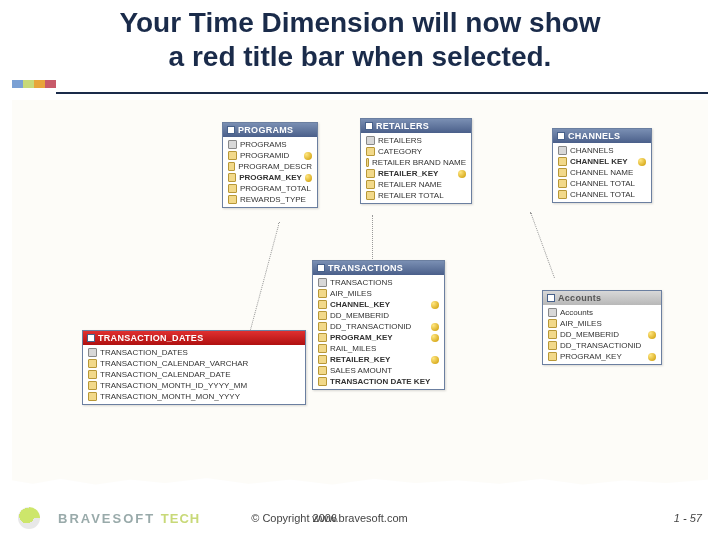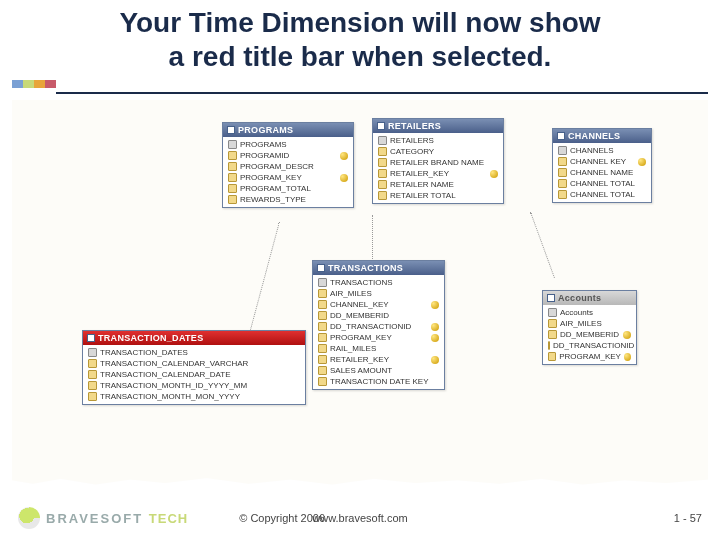--- a/index.html
+++ b/index.html
@@ -76,21 +76,21 @@
   }
   .win ul { list-style:none; margin:0; padding:2px 3px; }
   .win li {
     padding: 1px 2px;
     color:#333;
     white-space:nowrap;
     display:flex;
     align-items:center;
     gap:3px;
   }
-  .win li.b { font-weight:normal;align-items:center; }
+  .win li.b { font-weight:bold;align-items:center; }
   .ico {
     width:9px;height:9px;display:inline-block;
     background:#f2d98a;border:1px solid #b89838;
     border-radius:1px;
   }
   .ico.parent { background:#d8d8d8; border-color:#888; }
   .key {
     width:8px;height:8px;display:inline-block;
     background:radial-gradient(circle at 30% 30%, #ffe680, #cc9900);
     border-radius:50%;
@@ -105,31 +105,31 @@
     bottom: 0;
     left: 0; right:0;
     height: 44px;
     display:flex;
     align-items:center;
     font-size: 11px;
     color:#444;
     padding: 0 18px;
   }
   .logo {
-    display:flex; align-items:center; gap:6px;
+    display:flex; align-items:center; gap:18px;
     color:#9aa; font-size:13px; letter-spacing:2px; font-weight:600;
   }
   .logo .swirl {
     width:22px; height:22px; border-radius:50%;
     background: radial-gradient(circle at 40% 40%, #cde66b 0 40%, transparent 41%),
                 conic-gradient(#cde66b 0 25%, #e8e8e8 25% 100%);
   }
   .footer .copy { margin-left: 51px; }
   .footer .url  { position:absolute; left:50%; transform:translateX(-50%); }
-  .footer .page { margin-left:auto; }
+  .footer .page { margin-left:auto;font-style:italic; }
   .torn {
     position:absolute;
     left:0; right:0; bottom:0; height:14px;
     background:#fff;
     clip-path: polygon(0 100%, 0 30%, 3% 55%, 7% 20%, 12% 60%, 17% 25%, 22% 50%, 28% 15%, 34% 55%, 40% 25%, 46% 60%, 52% 20%, 58% 50%, 64% 30%, 70% 55%, 76% 20%, 82% 60%, 88% 30%, 94% 50%, 100% 25%, 100% 100%);
     filter: drop-shadow(0 -1px 1px rgba(0,0,0,.2));
   }
 </style>
 </head>
 <body>
@@ -146,21 +146,21 @@
     <span id="ac3" style="background: rgb(200, 90, 106);"></span>
 </div>
 <div class="hr-line"></div>
 
 <div class="canvas">
 
   <div class="connector" style="top:115px;left:360px;height:50px"></div>
   <div class="connector" style="top:120px;left:250px;height:130px;transform:rotate(15deg)"></div>
   <div class="connector" style="top:110px;left:530px;height:70px;transform:rotate(-20deg)"></div>
 
-  <div class="win" id="win-programs" style="top:22px;left:210px;width:132px">
+  <div class="win" id="win-programs" style="top:22px;left:210px;width:96px">
     <div class="hdr">
         <span class="sq"></span>
         <span>PROGRAMS</span>
       </div>
     <ul>
         <li>
           <span class="ico parent"></span>
           <span>PROGRAMS</span>
         </li>
         <li>
@@ -181,21 +181,21 @@
           <span class="ico"></span>
           <span>PROGRAM_TOTAL</span>
         </li>
         <li>
           <span class="ico"></span>
           <span>REWARDS_TYPE</span>
         </li>
       </ul>
   </div>
 
-  <div class="win" id="win-retailers" style="top:18px;left:360px;width:132px">
+  <div class="win" id="win-retailers" style="top:18px;left:348px;width:112px">
     <div class="hdr">
         <span class="sq"></span>
         <span>RETAILERS</span>
       </div>
     <ul>
         <li>
           <span class="ico parent"></span>
           <span>RETAILERS</span>
         </li>
         <li>
@@ -298,21 +298,21 @@
           <span class="ico"></span>
           <span>SALES AMOUNT</span>
         </li>
         <li class="b">
           <span class="ico"></span>
           <span>TRANSACTION DATE KEY</span>
         </li>
       </ul>
   </div>
 
-  <div class="win grey" id="win-accounts" style="top:190px;left:530px;width:95px">
+  <div class="win grey" id="win-accounts" style="top:190px;left:530px;width:120px">
     <div class="hdr">
         <span class="sq"></span>
         <span>Accounts</span>
       </div>
     <ul>
         <li>
           <span class="ico parent"></span>
           <span>Accounts</span>
         </li>
         <li>

